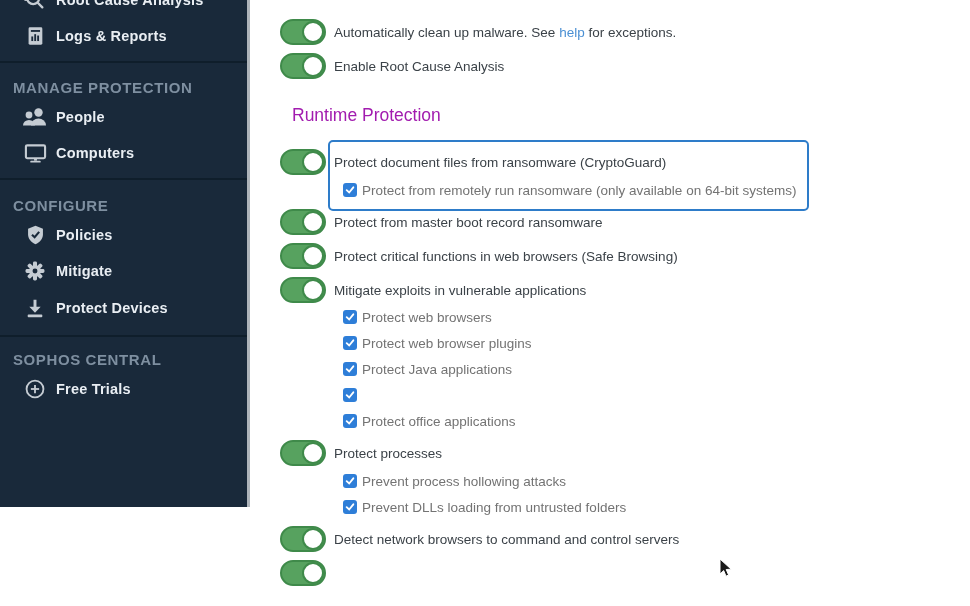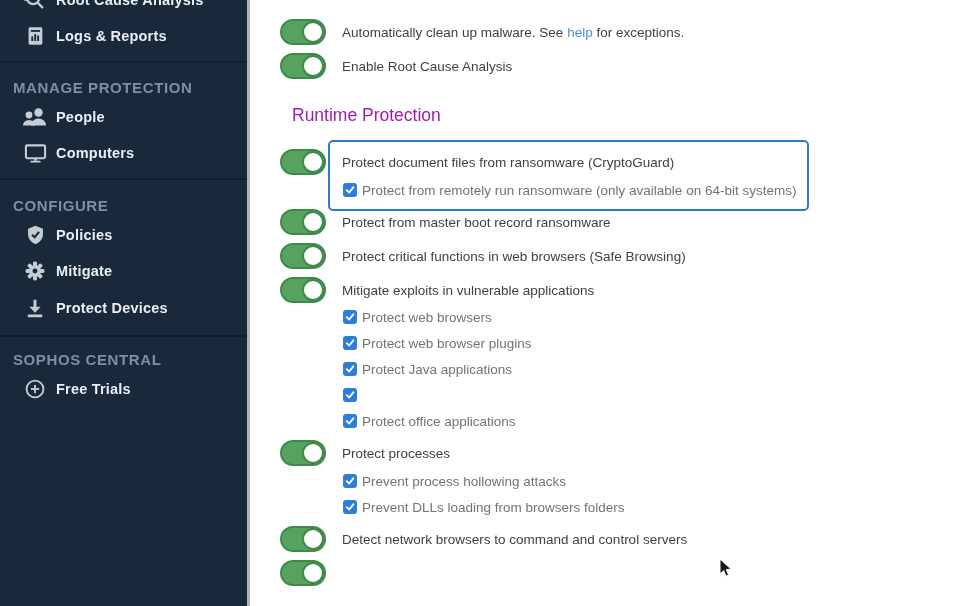--- a/index.html
+++ b/index.html
@@ -6,21 +6,21 @@
   html,body { width:970px; height:606px; }
   body {
     position:relative;
     font-family:"Liberation Sans", sans-serif;
     background:#ffffff;
     overflow:hidden;
   }
 
   
   .sidebar {
-    position:absolute; left:0; top:0; width:250px; height:606px;
+    position:absolute; left:0; top:0; width:250px; height:507px;
     background:#19293a; overflow:hidden;
   }
   .sidebar-scrollbar {
     position:absolute; right:0; top:0; width:3px; height:606px;
     background:#aeb4ba;
   }
   .nav-item {
     position:absolute; left:0; width:247px; height:28px;
     display:flex; align-items:center; cursor:pointer;
   }
@@ -43,21 +43,21 @@
     background:#0f1e2b;
   }
 
   
   .heading {
     position:absolute; left:292px; top:105px;
     font-size:17.5px; color:#a21caf; white-space:nowrap;
   }
   .trow {
     position:absolute; left:280px; height:26px;
-    display:flex; align-items:center; gap:16px; white-space:nowrap;
+    display:flex; align-items:center; gap:8px; white-space:nowrap;
   }
   .crow {
     position:absolute; left:343px; height:16px;
     display:flex; align-items:center; gap:5px; white-space:nowrap;
   }
   .tlabel { font-size:13.5px; color:#3b4248; }
   .clabel { font-size:13.5px; color:#737373; }
   .link { color:#4a8fd3; text-decoration:none; cursor:pointer; }
 
   .toggle {
@@ -312,21 +312,21 @@
   </span>
   <span class="clabel">Prevent process hollowing attacks</span>
 </div>
 
 <div class="crow" style="top:499px">
   <span class="checkbox">
     <svg width="10" height="10" viewBox="0 0 12 12">
         <path d="M2 6.2 L5 9 L10 2.8" fill="none" stroke="#ffffff" stroke-width="2.2" stroke-linecap="round"></path>
       </svg>
   </span>
-  <span class="clabel">Prevent DLLs loading from browsers folders</span>
+  <span class="clabel">Prevent DLLs loading from untrusted folders</span>
 </div>
 
 <div class="trow" style="top:526px">
   <span class="toggle">
       <span class="knob"></span>
     </span>
   <span class="tlabel">Detect network browsers to command and control servers</span>
 </div>
 
 <div class="trow" style="top:560px">

